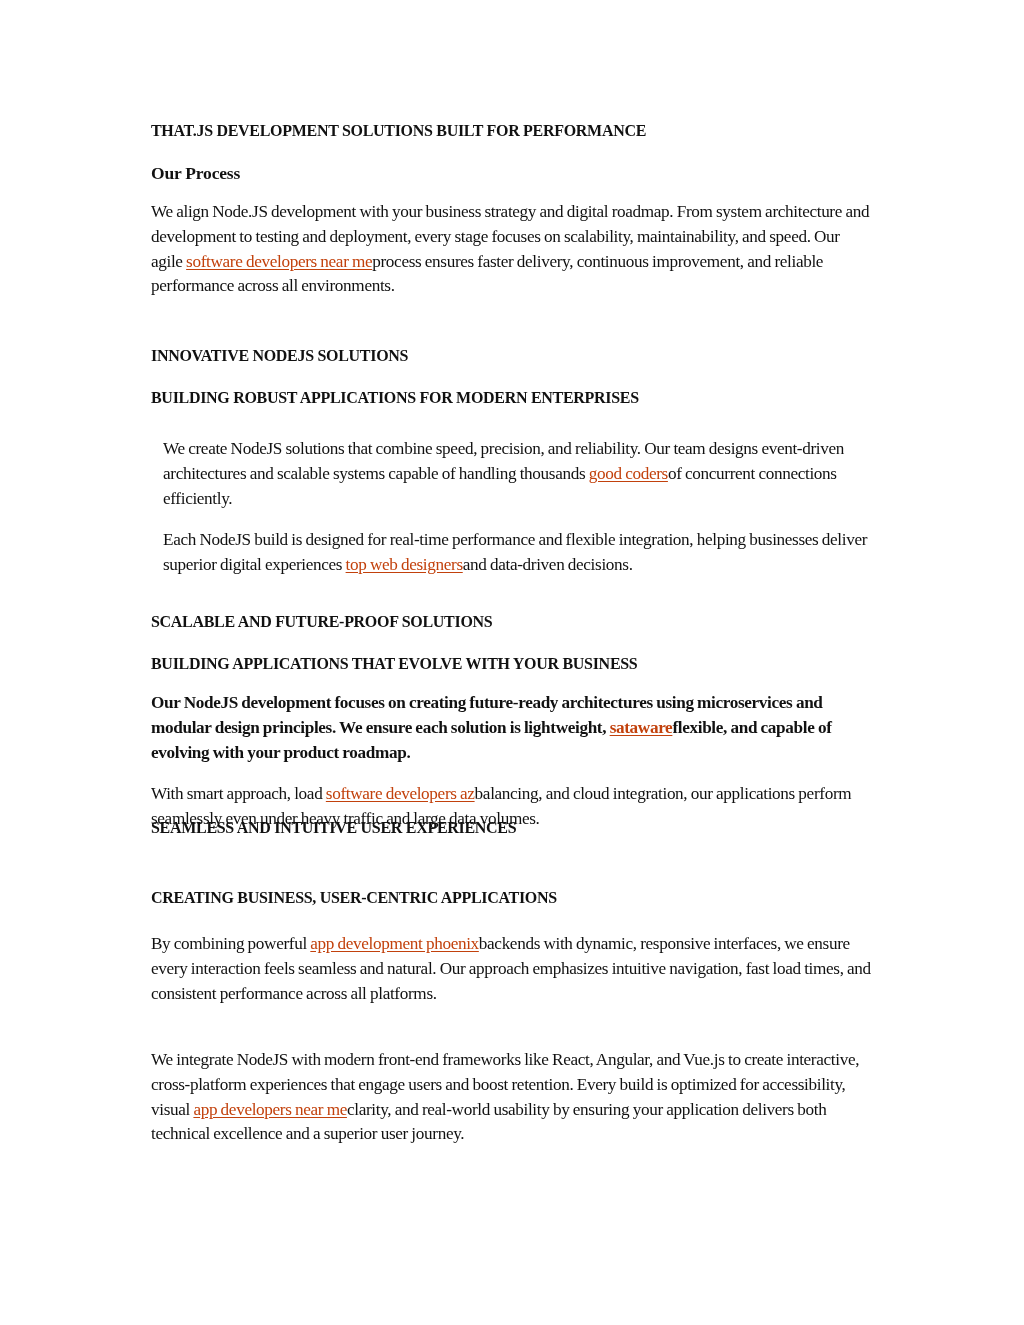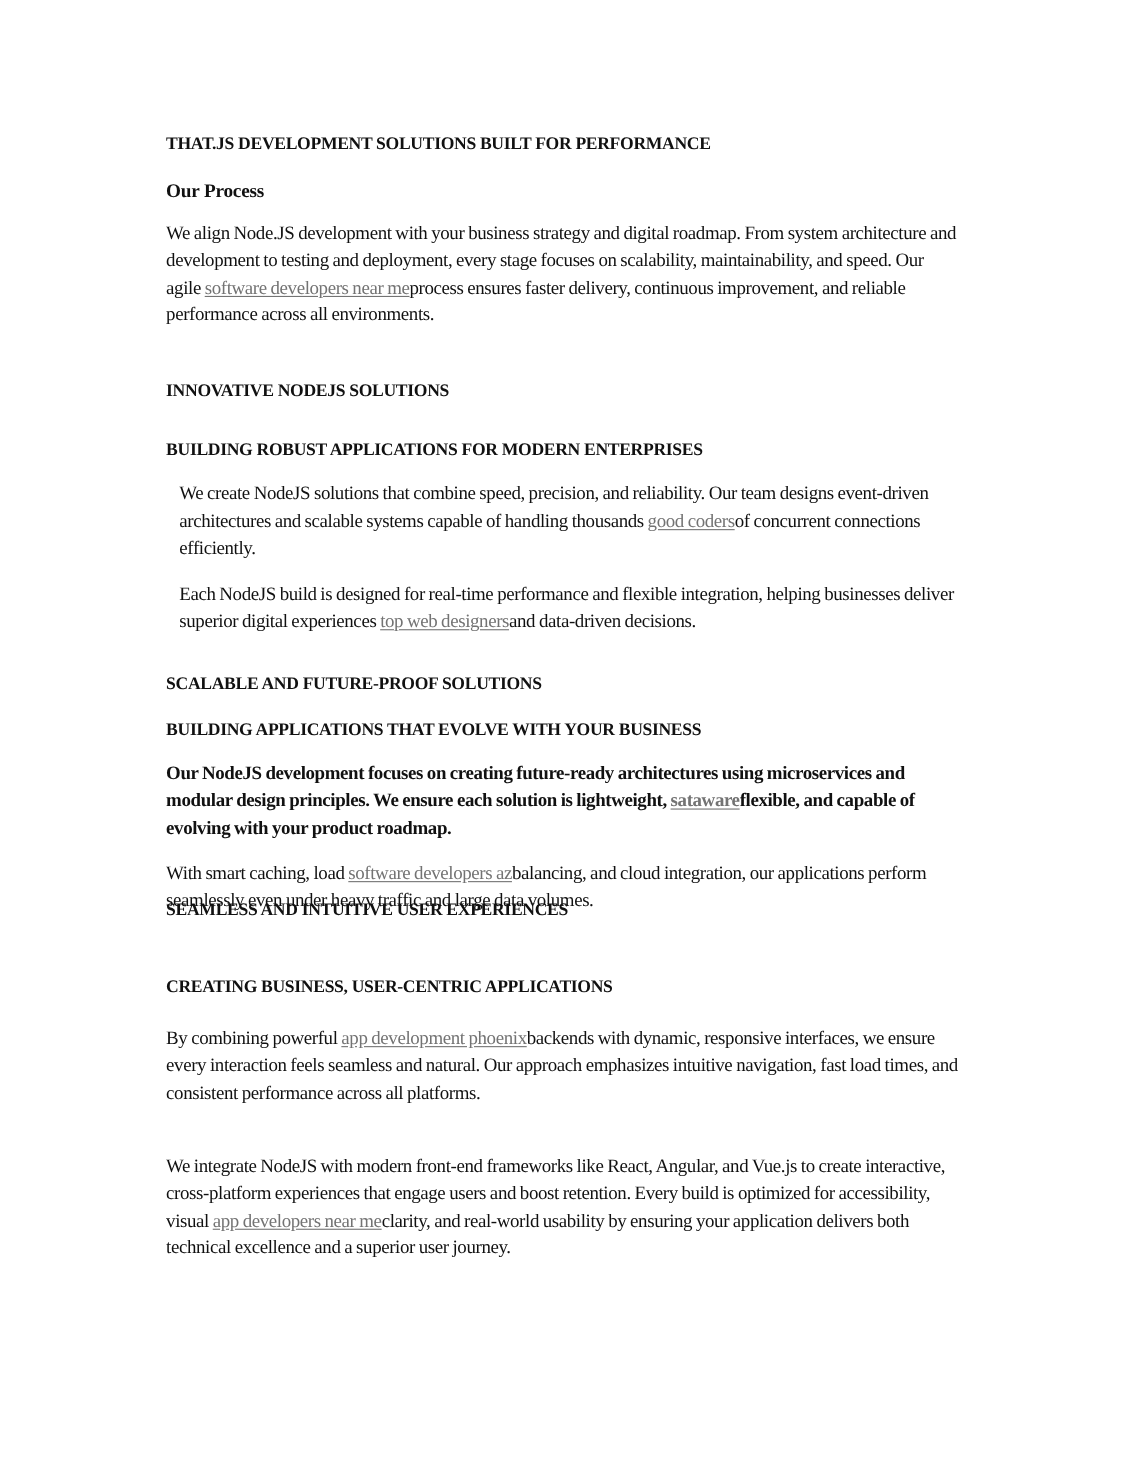--- a/index.html
+++ b/index.html
@@ -39,43 +39,43 @@
       line-height: 22px;
       letter-spacing: -0.2px;
     }
     .para {
       font-size: 17.2px;
       line-height: 24.8px;
       letter-spacing: -0.35px;
       word-spacing: -0.5px;
     }
     a.link {
-      color: #737373;
+      color: #c2410c;
       text-decoration: underline;
       text-underline-offset: 2px;
     }
   </style>
 </head>
 <body>
 
 <div class="page">
 
   <div class="block h-title" style="top:121px;">THAT.JS DEVELOPMENT SOLUTIONS BUILT FOR PERFORMANCE</div>
 
   <div class="block h-sub" style="top:162px;">Our Process</div>
   <p class="block para" style="top:200px; margin:0;"><span>We align Node.JS development with your business strategy and digital roadmap. From system architecture and development to testing and deployment, every stage focuses on scalability, maintainability, and speed. Our agile  </span><a class="link" href="#">software developers near me</a><span>process ensures faster delivery, continuous improvement, and reliable performance across all environments.</span></p>
 
   <div class="block h-title" style="top:346px;">INNOVATIVE NODEJS SOLUTIONS</div>
-  <div class="block h-title" style="top:388px;margin-top:12px;">BUILDING ROBUST APPLICATIONS FOR MODERN ENTERPRISES</div>
+  <div class="block h-title" style="top:388px;">BUILDING ROBUST APPLICATIONS FOR MODERN ENTERPRISES</div>
   <p class="block para" style="top:425px; margin:12px;"><span>We create NodeJS solutions that combine speed, precision, and reliability. Our team designs event-driven architectures and scalable systems capable of handling thousands  </span><a class="link" href="#">good coders</a><span>of concurrent connections efficiently.</span></p>
   <p class="block para" style="top:516px; margin:12px;"><span>Each NodeJS build is designed for real-time performance and flexible integration, helping businesses deliver superior digital experiences  </span><a class="link" href="#">top web designers</a><span>and data-driven decisions.</span></p>
 
   <div class="block h-title" style="top:612px;">SCALABLE AND FUTURE-PROOF SOLUTIONS</div>
   <div class="block h-title" style="top:654px;">BUILDING APPLICATIONS THAT EVOLVE WITH YOUR BUSINESS</div>
   <p class="block para" style="top:691px; margin:0;font-weight:bold;"><span>Our NodeJS development focuses on creating future-ready architectures using microservices and modular design principles. We ensure each solution is lightweight, </span><a class="link" href="#">sataware</a><span>flexible, and capable of evolving with your product roadmap.</span></p>
-  <p class="block para" style="top:782px; margin:0;"><span>With smart caching, load  </span><a class="link" href="#">software developers az</a><span>balancing, and cloud integration, our applications perform seamlessly even under heavy traffic and large data volumes.</span></p>
+  <p class="block para" style="top:782px; margin:0;"><span>With smart approach, load  </span><a class="link" href="#">software developers az</a><span>balancing, and cloud integration, our applications perform seamlessly even under heavy traffic and large data volumes.</span></p>
 
   <div class="block h-title" style="top:818px;">SEAMLESS AND INTUITIVE USER EXPERIENCES</div>
   <div class="block h-title" style="top:888px;">CREATING BUSINESS, USER-CENTRIC APPLICATIONS</div>
   <p class="block para" style="top:932px; margin:0;"><span>By combining powerful  </span><a class="link" href="#">app development phoenix</a><span>backends with dynamic, responsive interfaces, we ensure every interaction feels seamless and natural. Our approach emphasizes intuitive navigation, fast load times, and consistent performance across all platforms.</span></p>
   <p class="block para" style="top:1048px; margin:0;"><span>We integrate NodeJS with modern front-end frameworks like React, Angular, and Vue.js to create interactive, cross-platform experiences that engage users and boost retention. Every build is optimized for accessibility, visual  </span><a class="link" href="#">app developers near me</a><span>clarity, and real-world usability by ensuring your application delivers both technical excellence and a superior user journey.</span></p>
 
 </div>
 
 </body></html>

